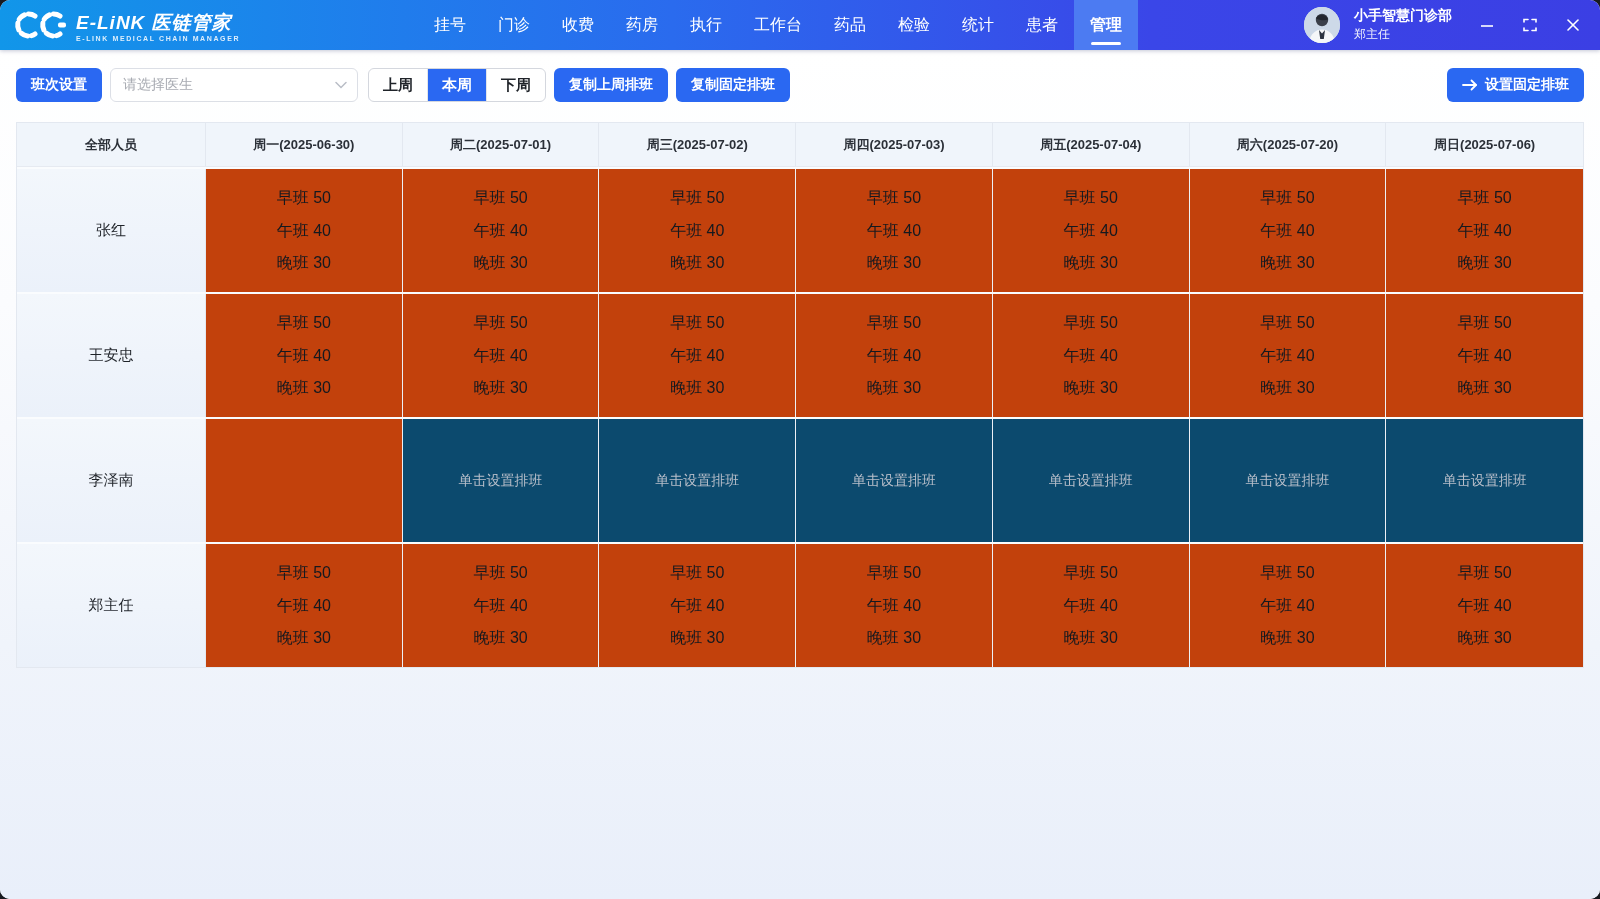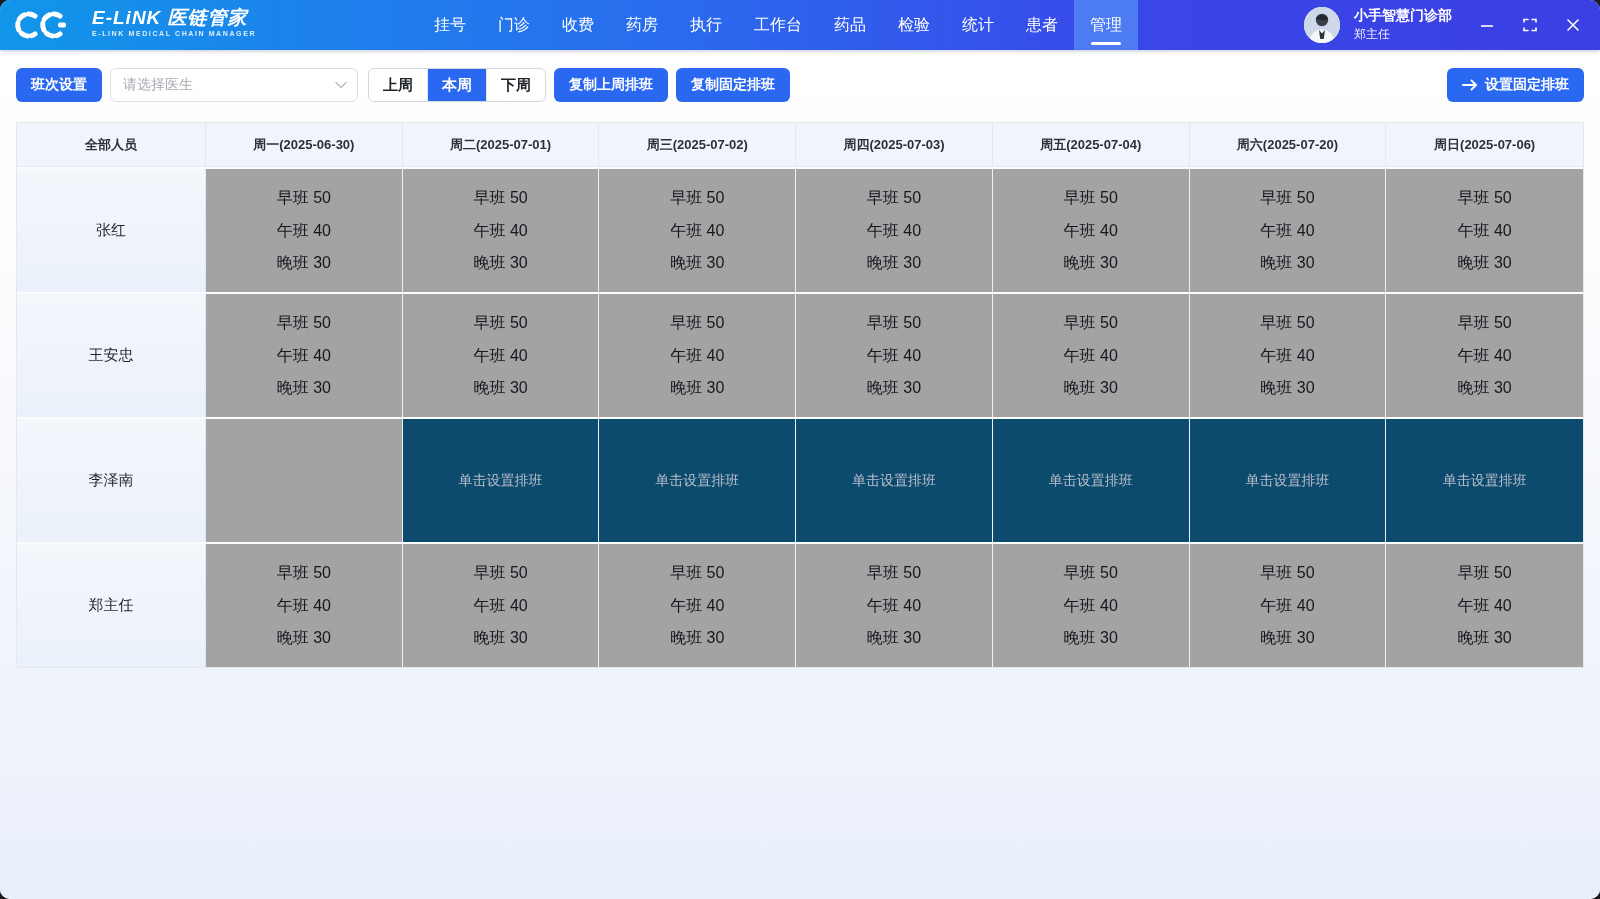--- a/index.html
+++ b/index.html
@@ -12,30 +12,30 @@
     width: 1600px; height: 899px; border-radius: 10px; overflow: hidden;
     display: flex; flex-direction: column; background: #fff;
   }
   
   .topbar {
     height: 50px; flex: 0 0 50px; display: flex; align-items: center;
     background: linear-gradient(90deg, #1196e9 0%, #2a6bee 42%, #3a46e8 72%, #3b3fe4 100%);
     box-shadow: 0 1px 4px rgba(20,30,90,.25); position: relative; z-index: 5;
     padding: 0 10px 0 14px; color: #fff;
   }
-  .brand { display: flex; align-items: flex-start; gap: 26px; min-width: 248px; }
+  .brand { display: flex; align-items: flex-end; gap: 10px; min-width: 248px; }
   .brand-logo { width: 52px; height: 34px; }
   .brand-title { font-size: 19px; font-weight: 700; font-style: italic; letter-spacing: 1px; line-height: 20px; }
   .brand-subtitle { font-size: 7px; letter-spacing: 1.6px; opacity: .85; margin-top: 2px; font-weight: 700; }
   .nav { display: flex; align-items: stretch; height: 50px; margin: 0 auto; }
   .nav-item {
     position: relative; padding: 0 16px; line-height: 50px; font-size: 16px;
     color: #fff; cursor: pointer; white-space: nowrap;
   }
-  .nav-item.active { background: #4c7bf2; font-weight: 400; }
+  .nav-item.active { background: #4c7bf2; font-weight: 700; }
   .nav-item.active::after {
     content: ""; position: absolute; left: 50%; transform: translateX(-50%);
     bottom: 5px; width: 30px; height: 3px; background: #fff; border-radius: 2px;
   }
   .user { display: flex; align-items: center; gap: 14px; margin-left: 10px; cursor: pointer; }
   .avatar { width: 36px; height: 36px; border-radius: 50%; overflow: hidden; background: #dfe7f2; flex: 0 0 36px; }
   .user-org { font-size: 14px; font-weight: 700; line-height: 17px; }
   .user-name { font-size: 12px; opacity: .92; margin-top: 2px; }
   .win-controls { display: flex; align-items: center; gap: 25px; margin: 0 8px 0 26px; }
   .win-btn { width: 18px; height: 18px; display: flex; align-items: center; justify-content: center; cursor: pointer; }
@@ -78,21 +78,21 @@
   .t-row { border-top: 2px solid #fafcfe; }
   .t-row:first-of-type { border-top: none; }
   .name-cell {
     height: 123px; display: flex; align-items: center; justify-content: center;
     background: linear-gradient(180deg, #f3f7fc 0%, #ebf1fa 100%);
     font-size: 15px; color: #1f2329; border-right: 1px solid #e3e8f0;
   }
   .day-cell {
     height: 123px; display: flex; flex-direction: column; justify-content: space-evenly;
     align-items: center; padding: 8px 0; border-right: 1px solid #edf0f5;
-    background: #a3a3a3; cursor: pointer; font-size: 16px; color: #15191f;
+    background: #c2410c; cursor: pointer; font-size: 16px; color: #15191f;
   }
   .day-cell:last-child { border-right: none; }
   .day-cell.ph { background: #0c4a6e; justify-content: center; }
   .ph-text { font-size: 14px; color: #b9bfca; }
   .shift-entry { line-height: 22px; }
 </style>
 </head>
 <body>
 
 <div class="window">

